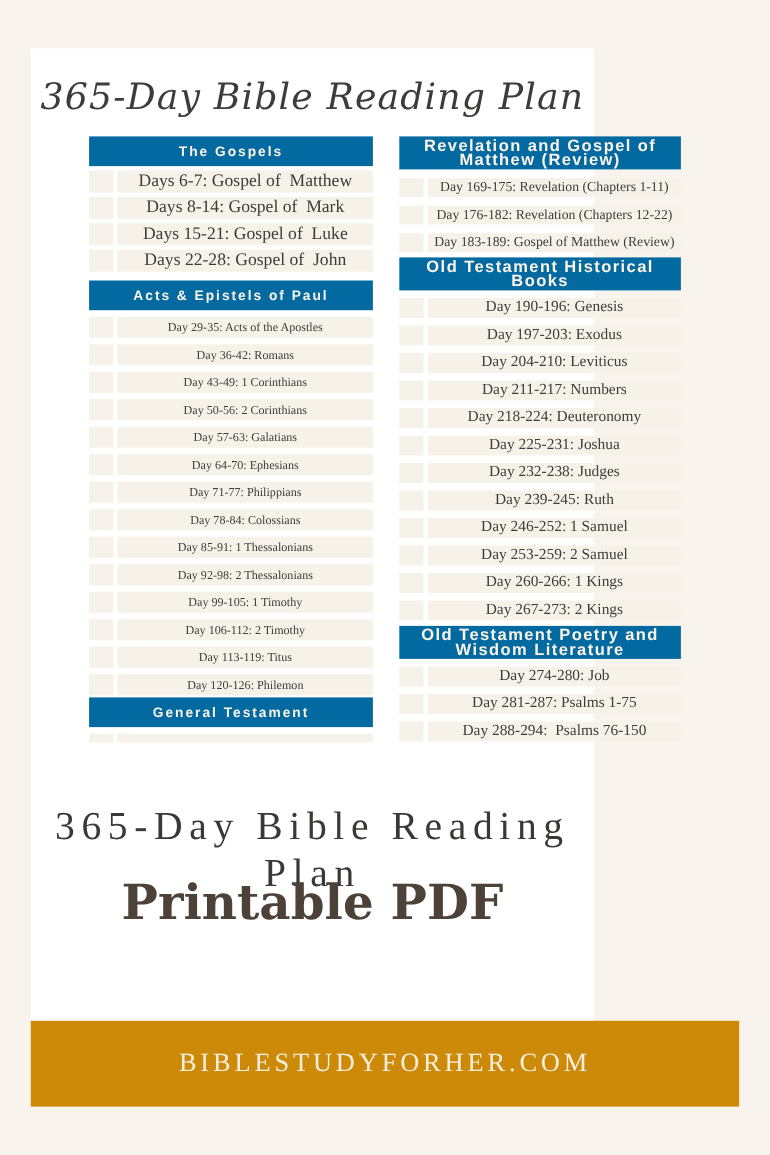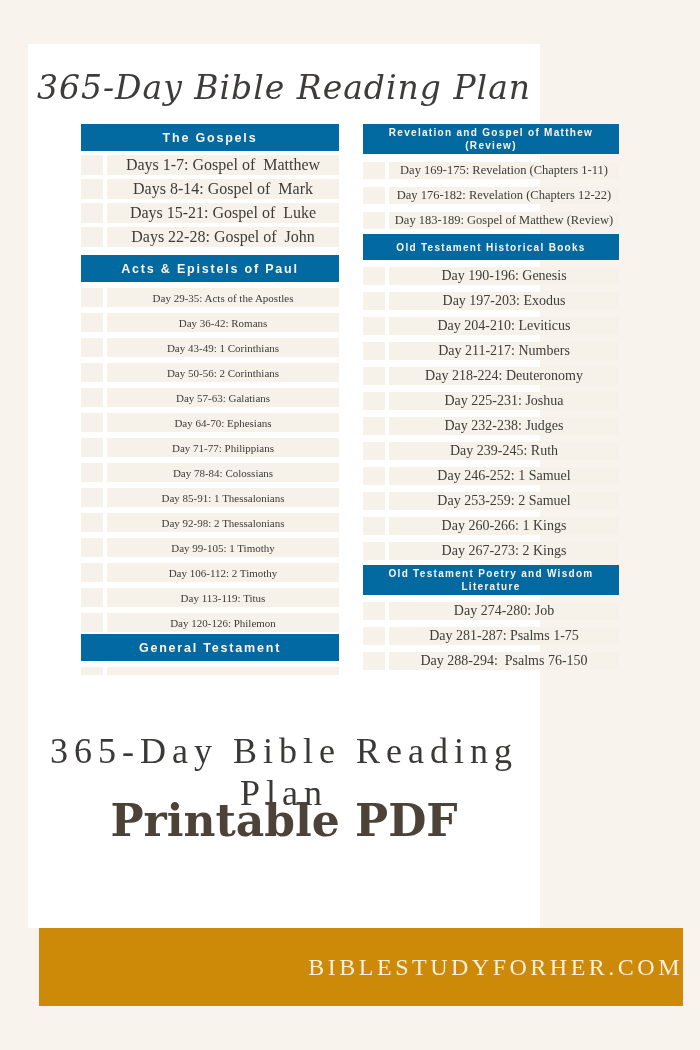--- a/index.html
+++ b/index.html
@@ -21,21 +21,21 @@
   .col-left{left:53px;width:258px;}
   .col-right{left:335px;width:256px;}
 
   .section-header{
     background:#0369a1;color:#fbf4e7;
     font-family:"Liberation Sans",sans-serif;font-weight:bold;
     text-align:center;display:flex;align-items:center;justify-content:center;
     box-sizing:border-box;
   }
   .col-left .section-header{min-height:27px;font-size:12.5px;letter-spacing:1.8px;padding:2px 4px;}
-  .col-right .section-header{min-height:26px;font-size:10px;letter-spacing:1.3px;line-height:13px;padding:2px 8px;}
+  .col-right .section-header{min-height:26px;font-size:15px;letter-spacing:1.3px;line-height:13px;padding:2px 8px;}
 
   .col-left .section + .section{margin-top:8px;}
   .col-left .section:nth-child(3){margin-top:2px;}
   .col-right .section + .section{margin-top:5px;}
 
   .row{display:flex;}
   .checkbox{width:22px;flex:none;background:#f6f1e9;margin-right:4px;}
   .row-bar{flex:1;background:#f6f1e9;display:flex;align-items:center;justify-content:center;overflow:hidden;}
   .row-label{white-space:pre;color:#3e3c39;}
 
@@ -56,40 +56,40 @@
     font-family:"Liberation Serif",serif;font-size:36px;letter-spacing:6px;
     color:#3b3937;
   }
   .pdf-title{
     position:absolute;top:752px;left:0;width:100%;text-align:center;
     font-family:"DejaVu Serif",serif;font-weight:bold;font-size:44px;
     line-height:1.15;color:#4c4238;
   }
   .footer-bar{
     position:absolute;left:28px;top:928px;width:644px;height:78px;
-    background:#cd8a08;display:flex;align-items:center;justify-content:flex-end;margin-left:11px;
+    background:#cd8a08;display:flex;align-items:center;justify-content:center;
   }
   .footer-text{
     font-family:"Liberation Serif",serif;font-size:24px;letter-spacing:3.5px;
     color:#f8efdf;
   }
 </style>
 </head>
 <body>
 
 <div class="card">
   <div class="script-title">365-Day Bible Reading Plan</div>
 
   <div class="col col-left">
       <div class="section">
         <div class="section-header">The Gospels</div>
         <div class="row">
           <span class="checkbox"></span>
           <span class="row-bar">
-            <span class="row-label">Days 1-7: Gospel of  Matthew</span>
+            <span class="row-label">Days 6-7: Gospel of  Matthew</span>
           </span>
         </div>
         <div class="row">
           <span class="checkbox"></span>
           <span class="row-bar">
             <span class="row-label">Days 8-14: Gospel of  Mark</span>
           </span>
         </div>
         <div class="row">
           <span class="checkbox"></span>

